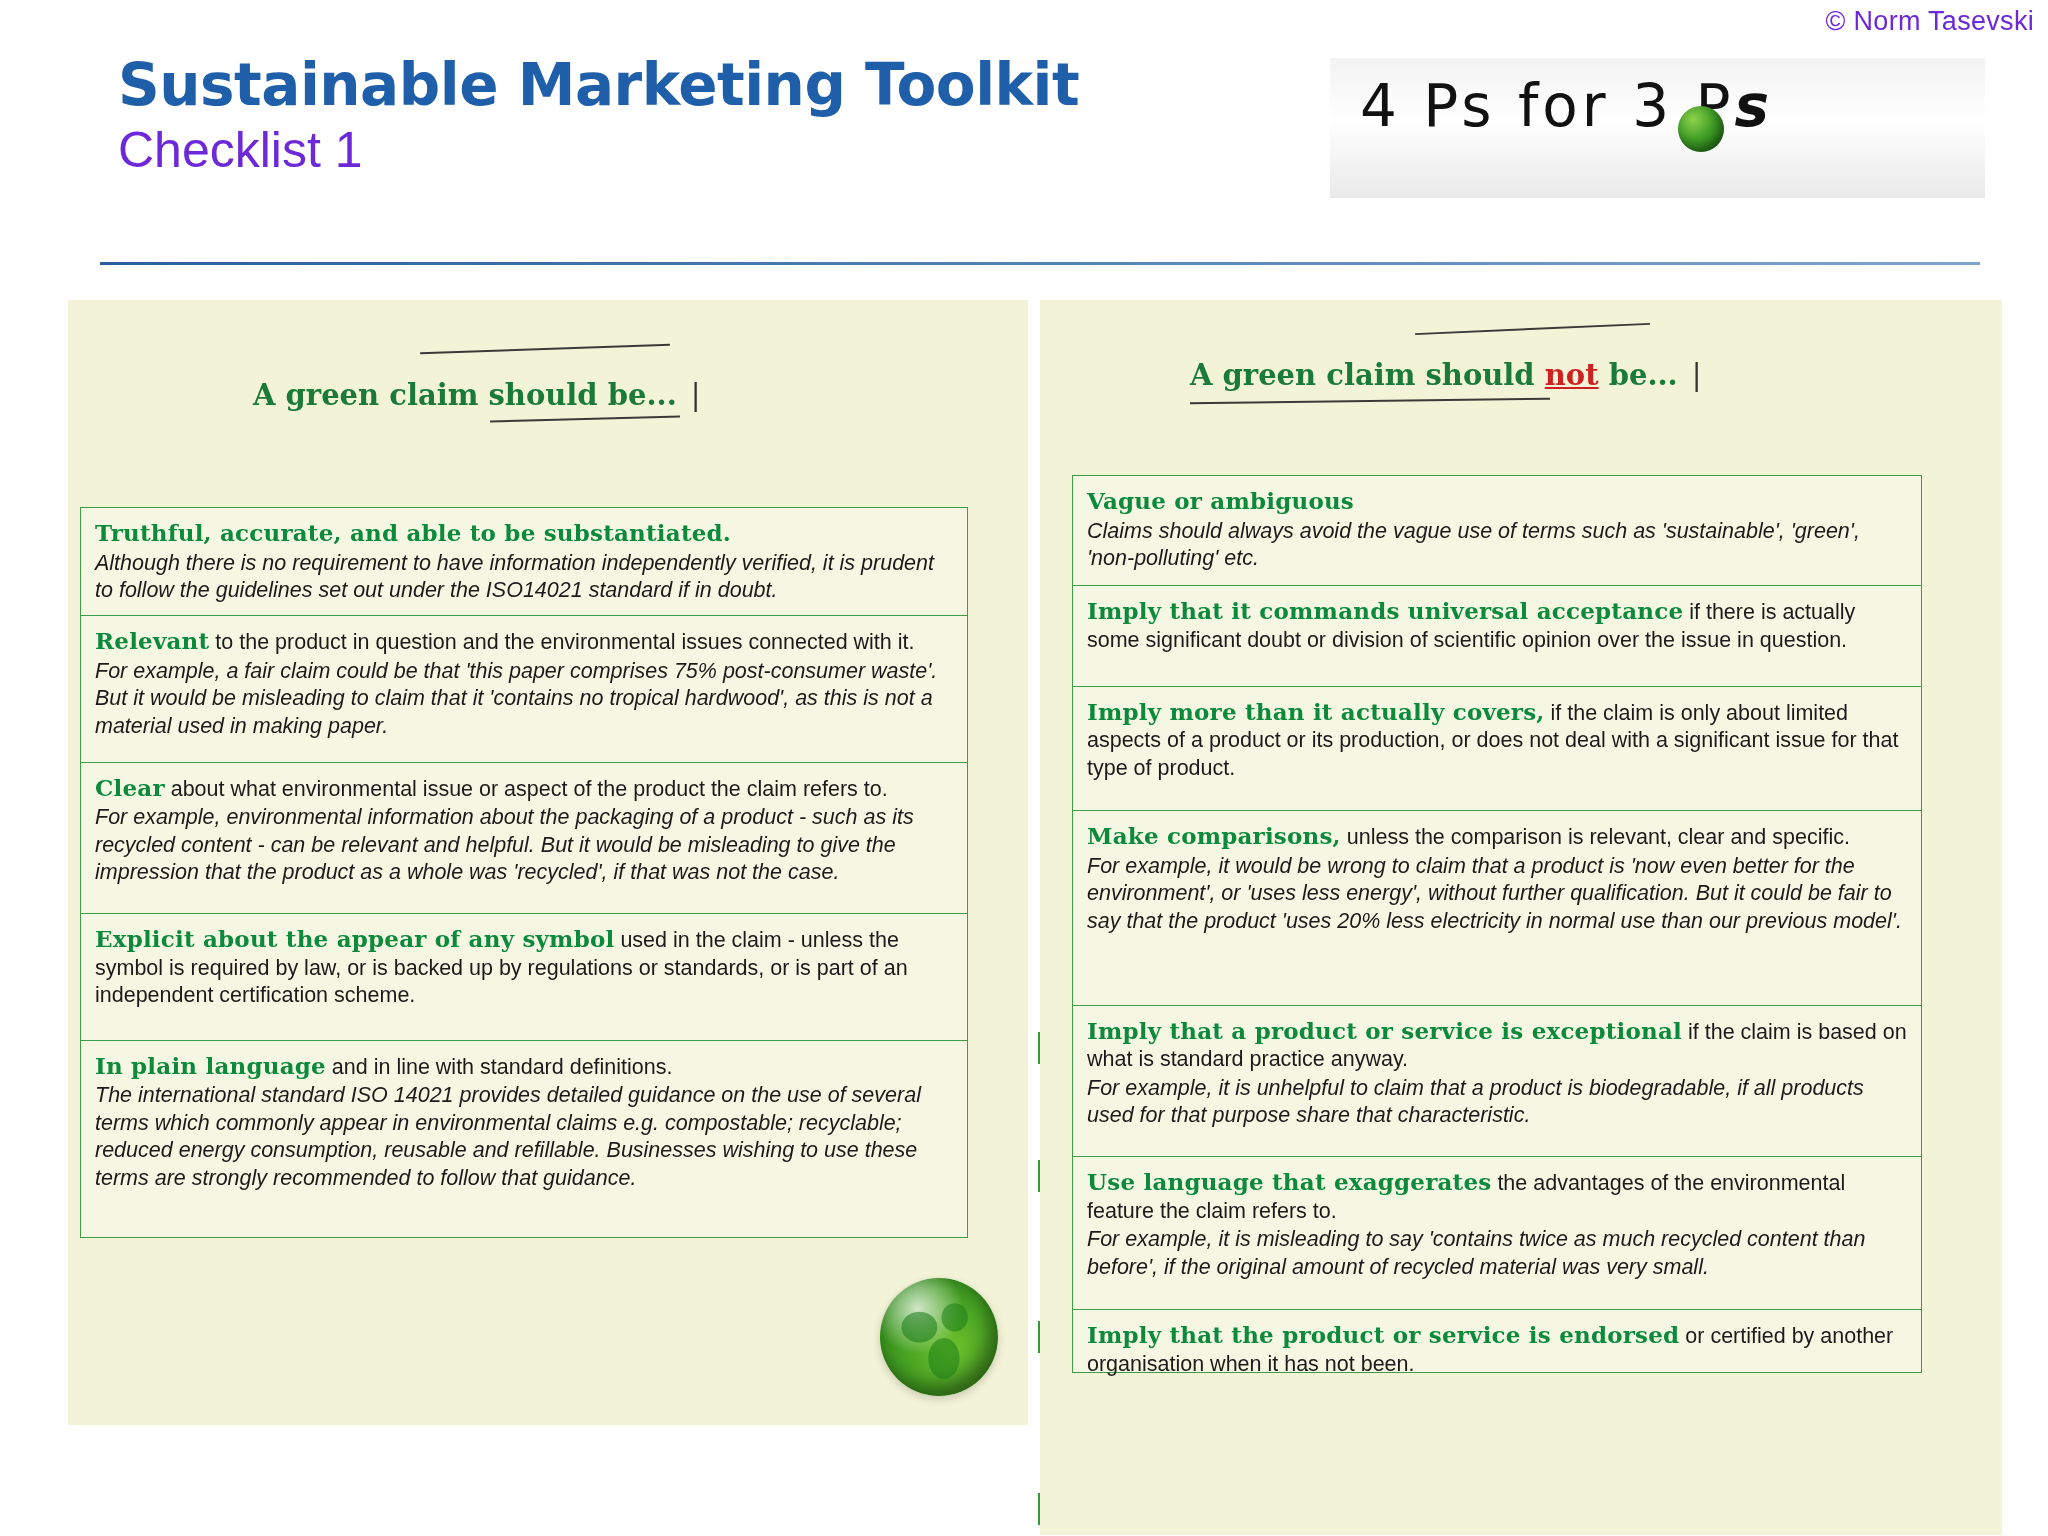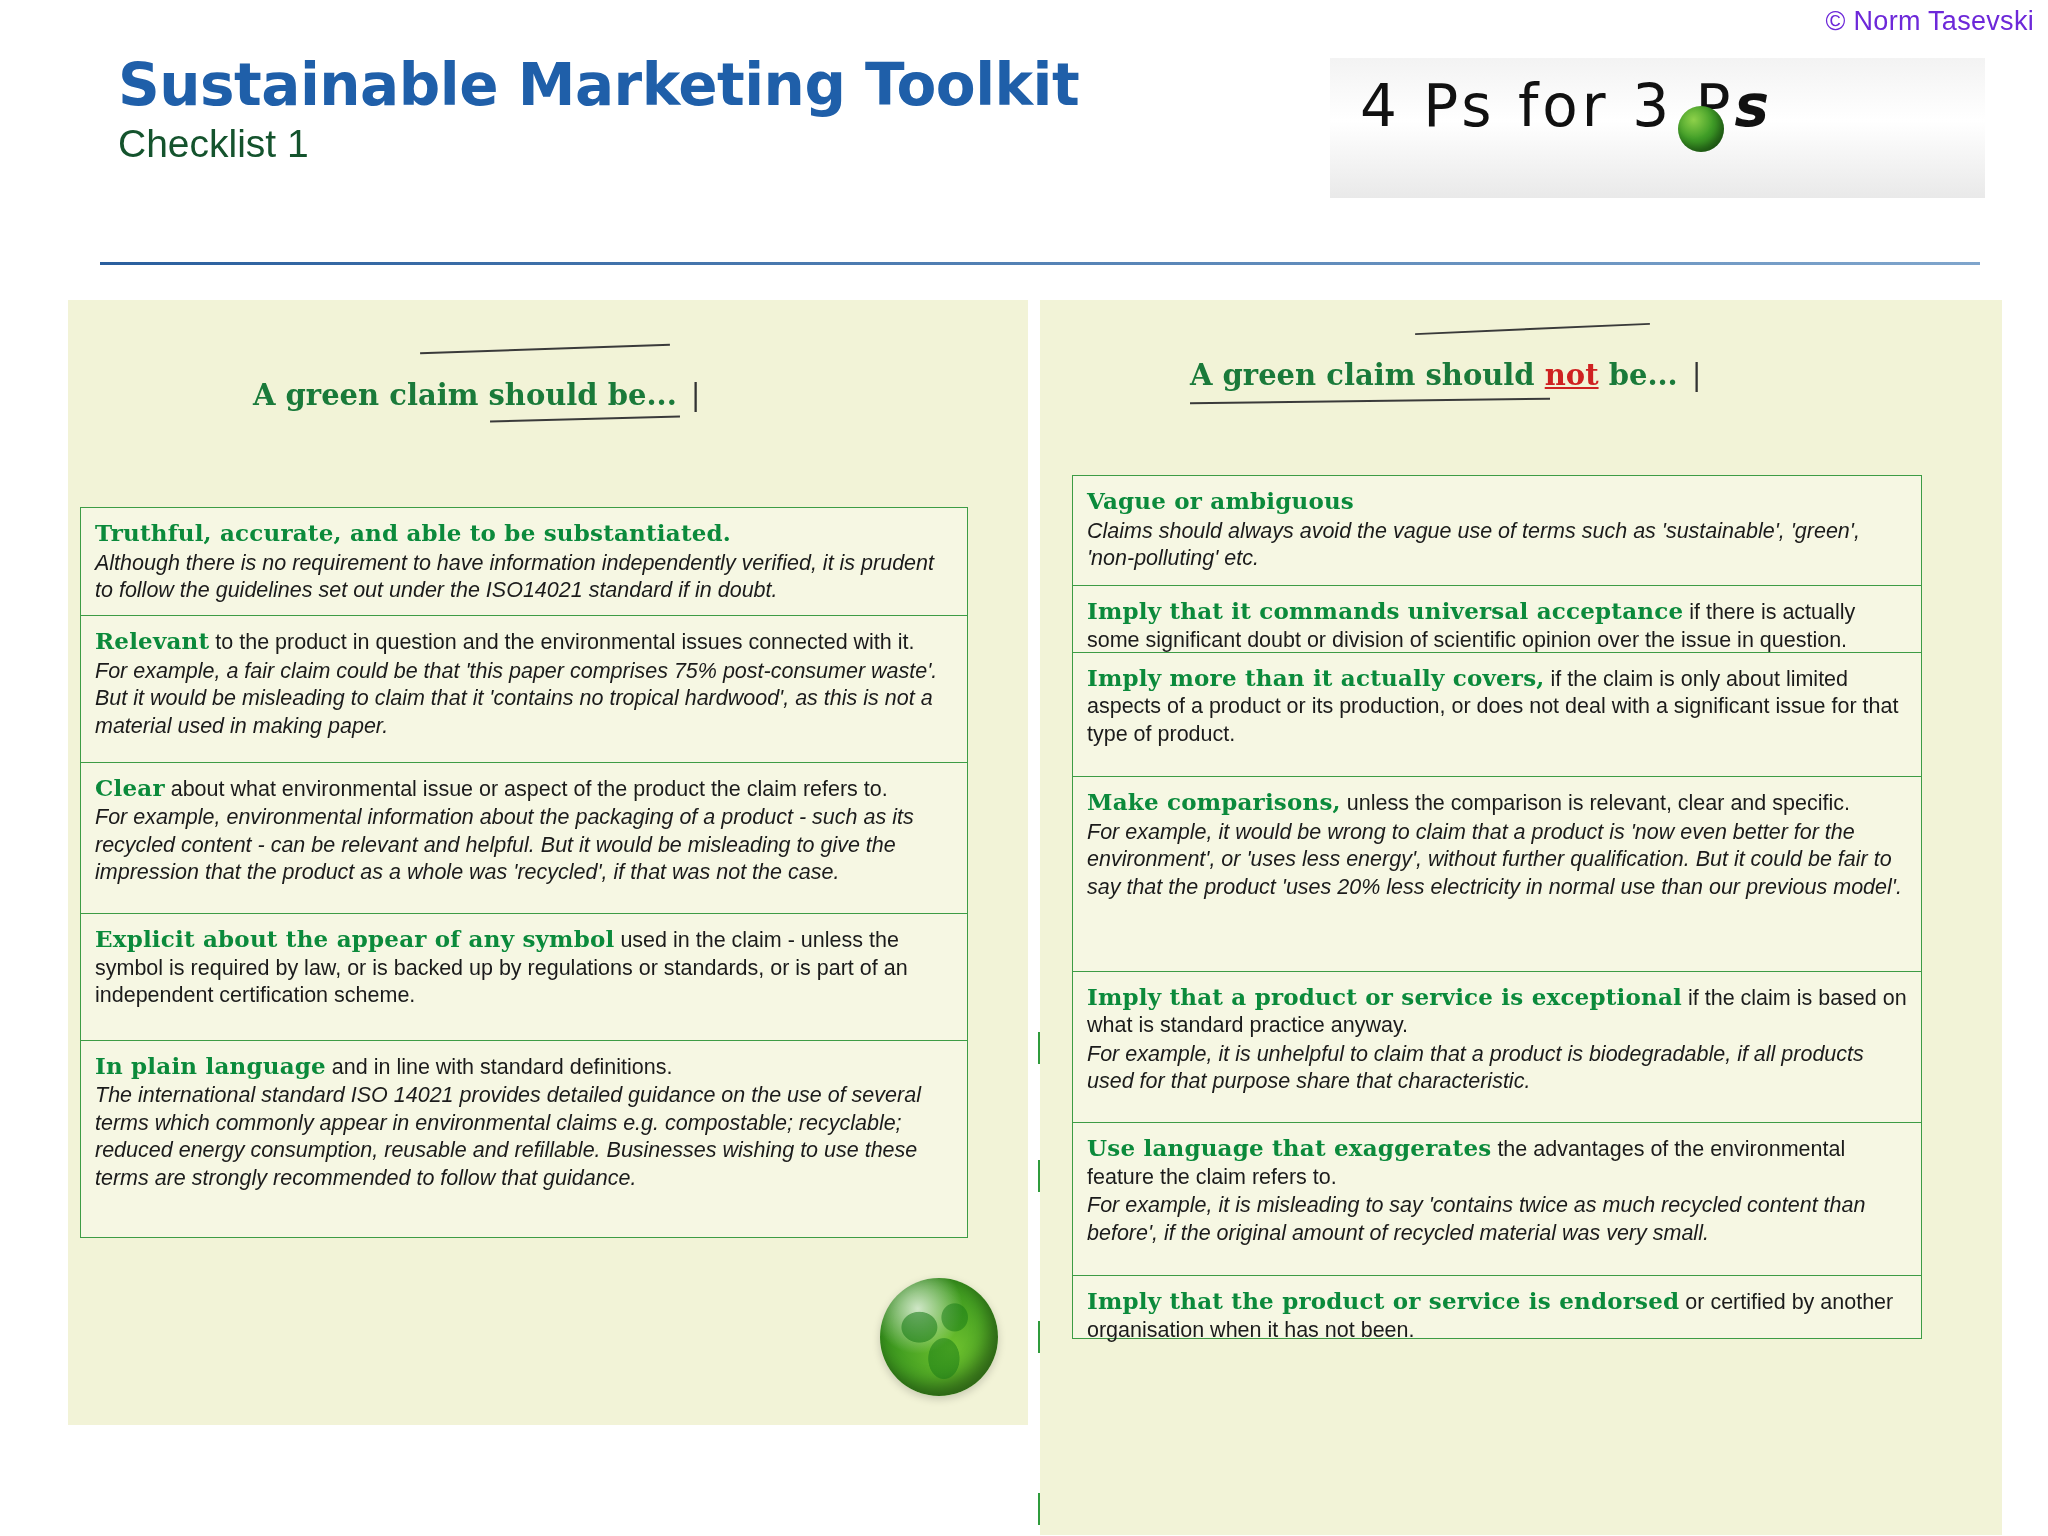--- a/index.html
+++ b/index.html
@@ -38,22 +38,22 @@
   }
   .title-main {
     font-size: 58px;
     font-weight: bold;
     color: #1f5fa9;
     letter-spacing: -0.5px;
     line-height: 1.05;
     font-family: "DejaVu Sans", sans-serif;
   }
   .title-sub {
-    font-size: 39px;
-    color: #14532d;
+    font-size: 50px;
+    color: #6d28d9;
     line-height: 1.15;
     margin-top: 6px;
     font-family: "Liberation Sans", sans-serif;
   }
   .header-rule {
     position: absolute;
     left: 100px;
     top: 262px;
     width: 1880px;
     height: 3px;
@@ -265,21 +265,21 @@
     <span>A green claim should </span><span class="head-not">not</span><span> be...</span><span class="head-caret">|</span>
   </div>
 
   <div class="items items-right">
 
     <div class="item" style="height:112px">
       <p><span class="lead">Vague or ambiguous</span></p>
       <p class="ital">Claims should always avoid the vague use of terms such as 'sustainable', 'green', 'non-polluting' etc.</p>
     </div>
 
-    <div class="item" style="height:68px">
+    <div class="item" style="height:102px">
       <p><span class="lead">Imply that it commands universal acceptance</span><span class="rest"> if there is actually some significant doubt or division of scientific opinion over the issue in question.</span></p>
     </div>
 
     <div class="item" style="height:126px">
       <p><span class="lead">Imply more than it actually covers,</span><span class="rest"> if the claim is only about limited aspects of a product or its production, or does not deal with a significant issue for that type of product.</span></p>
     </div>
 
     <div class="item" style="height:196px">
       <p><span class="lead">Make comparisons,</span><span class="rest"> unless the comparison is relevant, clear and specific.</span></p>
       <p class="ital">For example, it would be wrong to claim that a product is 'now even better for the environment', or 'uses less energy', without further qualification. But it could be fair to say that the product 'uses 20% less electricity in normal use than our previous model'.</p>

